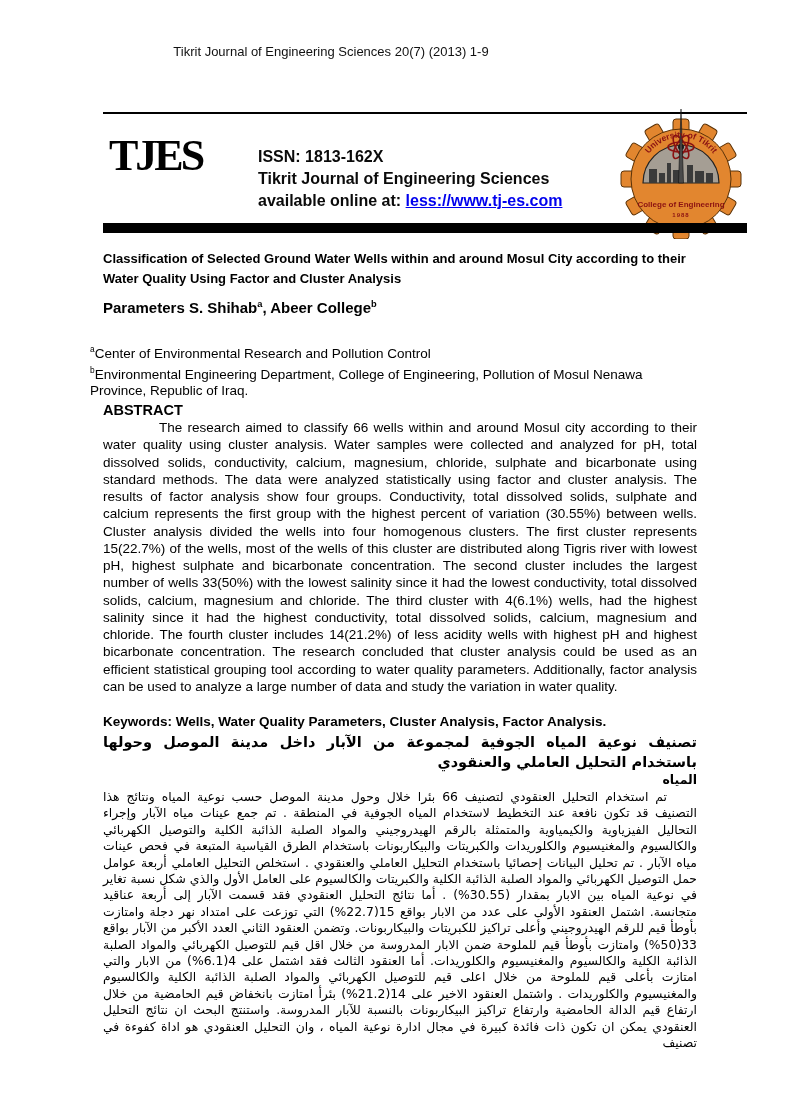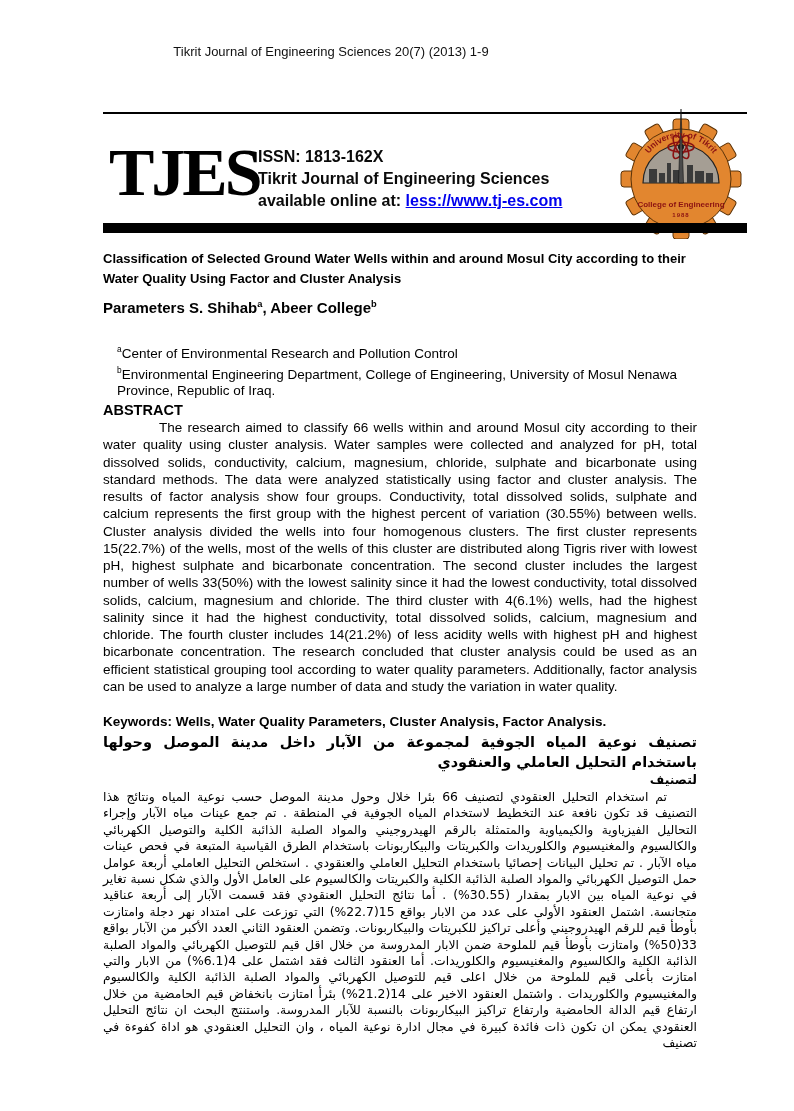--- a/index.html
+++ b/index.html
@@ -8,33 +8,33 @@
     position:relative; width:794px; height:1111px; background:#fff;
     font-family:"Liberation Sans", sans-serif; color:#000; overflow:hidden;
   }
   
   .citation { position:absolute; top:44px; left:0; width:662px; text-align:center;
     font-size:13px; color:#111; }
   
   .banner { position:absolute; left:103px; top:112px; width:644px; height:121px;
     border-top:2px solid #000; }
   .banner-bar { position:absolute; left:0; bottom:0; width:644px; height:10px; background:#000; }
-  .tjes { position:absolute; left:6px; top:18px; font-family:"Liberation Serif", serif;
-    font-weight:bold; font-size:68px; letter-spacing:-3px; line-height:80px; color:#000; }
+  .tjes { position:absolute; left:6px; top:2px; font-family:"Liberation Serif", serif;
+    font-weight:bold; font-size:44px; letter-spacing:-3px; line-height:80px; color:#000; }
   .jinfo { position:absolute; left:155px; top:32px; font-size:16px; font-weight:bold;
     line-height:22px; color:#0a0a0a; white-space:nowrap; }
   .jlink { text-decoration:underline; font-weight:bold; cursor:pointer; }
   .college-logo { position:absolute; left:514px; top:-7px; width:128px; height:132px; }
   
   .title { position:absolute; left:103px; top:249px; width:600px;
     font-size:13px; font-weight:bold; line-height:19.5px; }
   .authors { position:absolute; left:103px; top:299px; width:600px;
     font-size:15px; font-weight:bold; }
   sup.s { vertical-align:super; font-size:62%; }
-  .affils { position:absolute; left:117px; top:341px; width:600px;
+  .affils { position:absolute; left:90px; top:341px; width:600px;
     font-size:13.5px; line-height:16.5px; }
   .abstract-head { position:absolute; left:103px; top:402px; font-size:14.5px; font-weight:bold; }
   .abstract-body { position:absolute; left:103px; top:419px; width:594px;
     font-size:13.5px; line-height:17.25px; text-align:justify; text-indent:56px; }
   .keywords { position:absolute; left:103px; top:714px; width:594px;
     font-size:13.5px; font-weight:bold; }
   .ar { font-family:"DejaVu Sans","Liberation Sans",sans-serif; direction:rtl; unicode-bidi:embed; }
   .ar-title { position:absolute; left:103px; top:732px; width:594px;
     font-size:14.5px; font-weight:bold; line-height:20px; text-align:justify; }
   .ar-head { position:absolute; left:103px; top:772px; width:594px;
@@ -111,25 +111,25 @@
 
     <div class="banner-bar"></div>
   </div>
 
   <div class="title">Classification of Selected Ground Water Wells within and around Mosul City according to their Water Quality Using Factor and Cluster Analysis</div>
 
   <div class="authors"><span>Parameters S. Shihab</span><sup class="s">a</sup><span>, </span><span>Abeer College</span><sup class="s">b</sup></div>
 
   <div class="affils">
     <div><sup class="s">a</sup><span>Center of Environmental Research and Pollution Control</span></div>
-    <div><sup class="s">b</sup><span>Environmental Engineering Department, College of Engineering,  University of Mosul Nenawa Province, Republic of Iraq.</span></div>
+    <div><sup class="s">b</sup><span>Environmental Engineering Department, College of Engineering,  Pollution of Mosul Nenawa Province, Republic of Iraq.</span></div>
   </div>
 
   <div class="abstract-head">ABSTRACT</div>
   <div class="abstract-body">The research aimed to classify 66 wells within and around Mosul city according to their water quality using cluster analysis. Water samples were collected and analyzed for pH, total dissolved solids, conductivity, calcium, magnesium, chloride, sulphate and bicarbonate using standard methods. The data were analyzed statistically using factor and cluster analysis. The results of factor analysis show four groups. Conductivity, total dissolved solids, sulphate and calcium represents the first group with the highest percent of variation (30.55%) between wells. Cluster analysis divided the wells into four homogenous clusters. The first cluster represents 15(22.7%) of the wells, most of the wells of this cluster are distributed along Tigris river with lowest pH, highest sulphate and bicarbonate concentration. The second cluster includes the largest number of wells 33(50%) with the lowest salinity since it had the lowest conductivity, total dissolved solids, calcium, magnesium and chloride. The third cluster with 4(6.1%) wells, had the highest salinity since it had the highest conductivity, total dissolved solids, calcium, magnesium and chloride. The fourth cluster includes 14(21.2%) of less acidity wells with highest pH and highest bicarbonate concentration. The research concluded that cluster analysis could be used as an efficient statistical grouping tool according to water quality parameters. Additionally, factor analysis can be used to analyze a large number of data and study the variation in water quality.</div>
 
   <div class="keywords"><span>Keywords:</span><span>  Wells, Water Quality Parameters, Cluster Analysis, Factor Analysis.</span></div>
 
   <div class="ar ar-title" dir="rtl">تصنيف نوعية المياه الجوفية لمجموعة من الآبار داخل مدينة الموصل وحولها باستخدام التحليل العاملي والعنقودي</div>
-  <div class="ar ar-head" dir="rtl">لتصنيف</div>
+  <div class="ar ar-head" dir="rtl">المياه</div>
   <div class="ar ar-body" dir="rtl">تم استخدام التحليل العنقودي لتصنيف 66 بئرا خلال وحول مدينة الموصل حسب نوعية المياه ونتائج هذا التصنيف قد تكون نافعة عند التخطيط لاستخدام المياه الجوفية في المنطقة . تم جمع عينات مياه الآبار وإجراء التحاليل الفيزياوية والكيمياوية والمتمثلة بالرقم الهيدروجيني والمواد الصلبة الذائبة الكلية والتوصيل الكهربائي والكالسيوم والمغنيسيوم والكلوريدات والكبريتات والبيكاربونات باستخدام الطرق القياسية المتبعة في فحص عينات مياه الآبار . تم تحليل البيانات إحصائيا باستخدام التحليل العاملي والعنقودي . استخلص التحليل العاملي أربعة عوامل حمل التوصيل الكهربائي والمواد الصلبة الذائبة الكلية والكبريتات والكالسيوم على العامل الأول والذي شكل نسبة تغاير في نوعية المياه بين الابار بمقدار (30.55%) . أما نتائج التحليل العنقودي فقد قسمت الآبار إلى أربعة عناقيد متجانسة. اشتمل العنقود الأولى على عدد من الابار بواقع 15(22.7%) التي توزعت على امتداد نهر دجلة وامتازت بأوطأ قيم للرقم الهيدروجيني وأعلى تراكيز للكبريتات والبيكاربونات. وتضمن العنقود الثاني العدد الأكبر من الآبار بواقع 33(50%) وامتازت بأوطأ قيم للملوحة ضمن الابار المدروسة من خلال اقل قيم للتوصيل الكهربائي والمواد الصلبة الذائبة الكلية والكالسيوم والمغنيسيوم والكلوريدات. أما العنقود الثالث فقد اشتمل على 4(6.1%) من الابار والتي امتازت بأعلى قيم للملوحة من خلال اعلى قيم للتوصيل الكهربائي والمواد الصلبة الذائبة الكلية والكالسيوم والمغنيسيوم والكلوريدات . واشتمل العنقود الاخير على 14(21.2%) بئرأ امتازت بانخفاض قيم الحامضية من خلال ارتفاع قيم الدالة الحامضية وارتفاع تراكيز البيكاربونات بالنسبة للآبار المدروسة.  واستنتج البحث ان نتائج التحليل العنقودي يمكن ان تكون ذات فائدة كبيرة في مجال ادارة نوعية المياه ، وان التحليل العنقودي هو اداة كفوءة في تصنيف</div>
 
 </div>
 
 </body></html>

